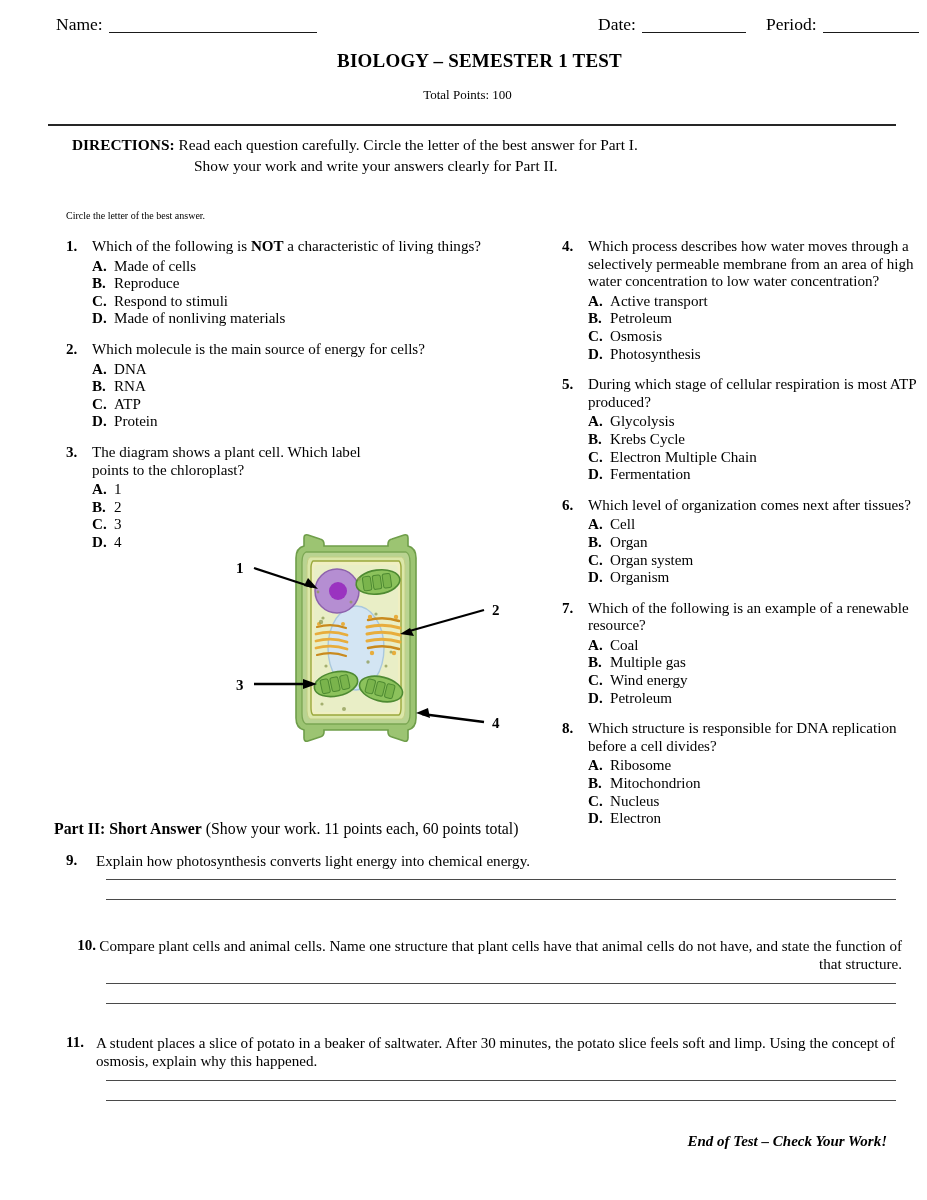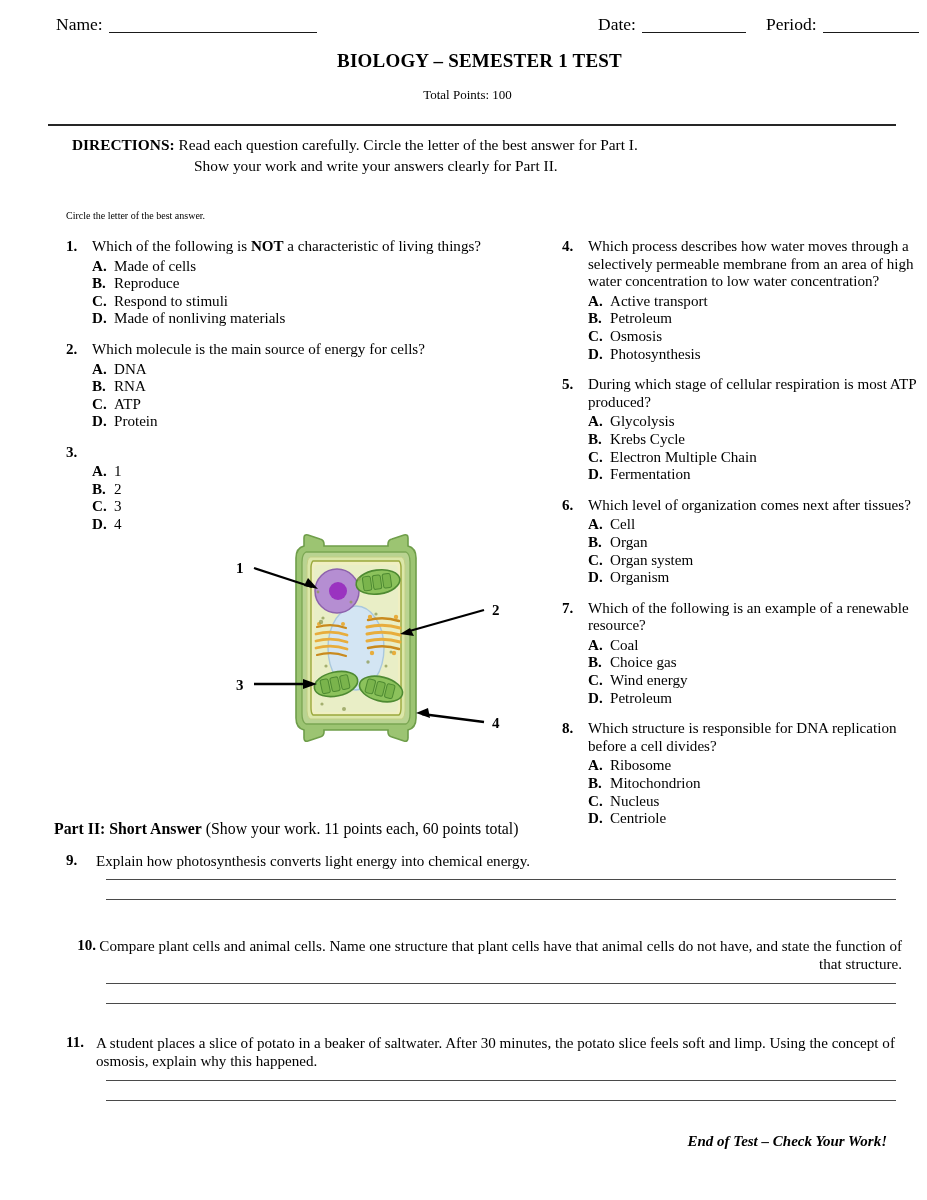--- a/index.html
+++ b/index.html
@@ -236,20 +236,21 @@
         <div class="choice">
             <span class="ch-letter">D.</span>
             <span class="ch-text">Protein</span>
           </div>
       </div>
     </div>
 
     <div class="question">
       <div class="q-row">
         <div class="q-num">3.</div>
+        <div class="q-stem" style="max-width:300px">The diagram shows a plant cell. Which label points to the chloroplast?</div>
       </div>
       <div class="choices">
         <div class="choice">
             <span class="ch-letter">A.</span>
             <span class="ch-text">1</span>
           </div>
         <div class="choice">
             <span class="ch-letter">B.</span>
             <span class="ch-text">2</span>
           </div>
@@ -348,21 +349,21 @@
         <div class="q-num">7.</div>
         <div class="q-stem">Which of the following is an example of a renewable resource?</div>
       </div>
       <div class="choices">
         <div class="choice">
             <span class="ch-letter">A.</span>
             <span class="ch-text">Coal</span>
           </div>
         <div class="choice">
             <span class="ch-letter">B.</span>
-            <span class="ch-text">Choice gas</span>
+            <span class="ch-text">Multiple gas</span>
           </div>
         <div class="choice">
             <span class="ch-letter">C.</span>
             <span class="ch-text">Wind energy</span>
           </div>
         <div class="choice">
             <span class="ch-letter">D.</span>
             <span class="ch-text">Petroleum</span>
           </div>
       </div>
@@ -381,21 +382,21 @@
         <div class="choice">
             <span class="ch-letter">B.</span>
             <span class="ch-text">Mitochondrion</span>
           </div>
         <div class="choice">
             <span class="ch-letter">C.</span>
             <span class="ch-text">Nucleus</span>
           </div>
         <div class="choice">
             <span class="ch-letter">D.</span>
-            <span class="ch-text">Centriole</span>
+            <span class="ch-text">Electron</span>
           </div>
       </div>
     </div>
 
   </div>
 
   <div class="figure">
     <svg width="290" height="232" viewBox="0 0 290 232" xmlns="http://www.w3.org/2000/svg">
 
       <g>

